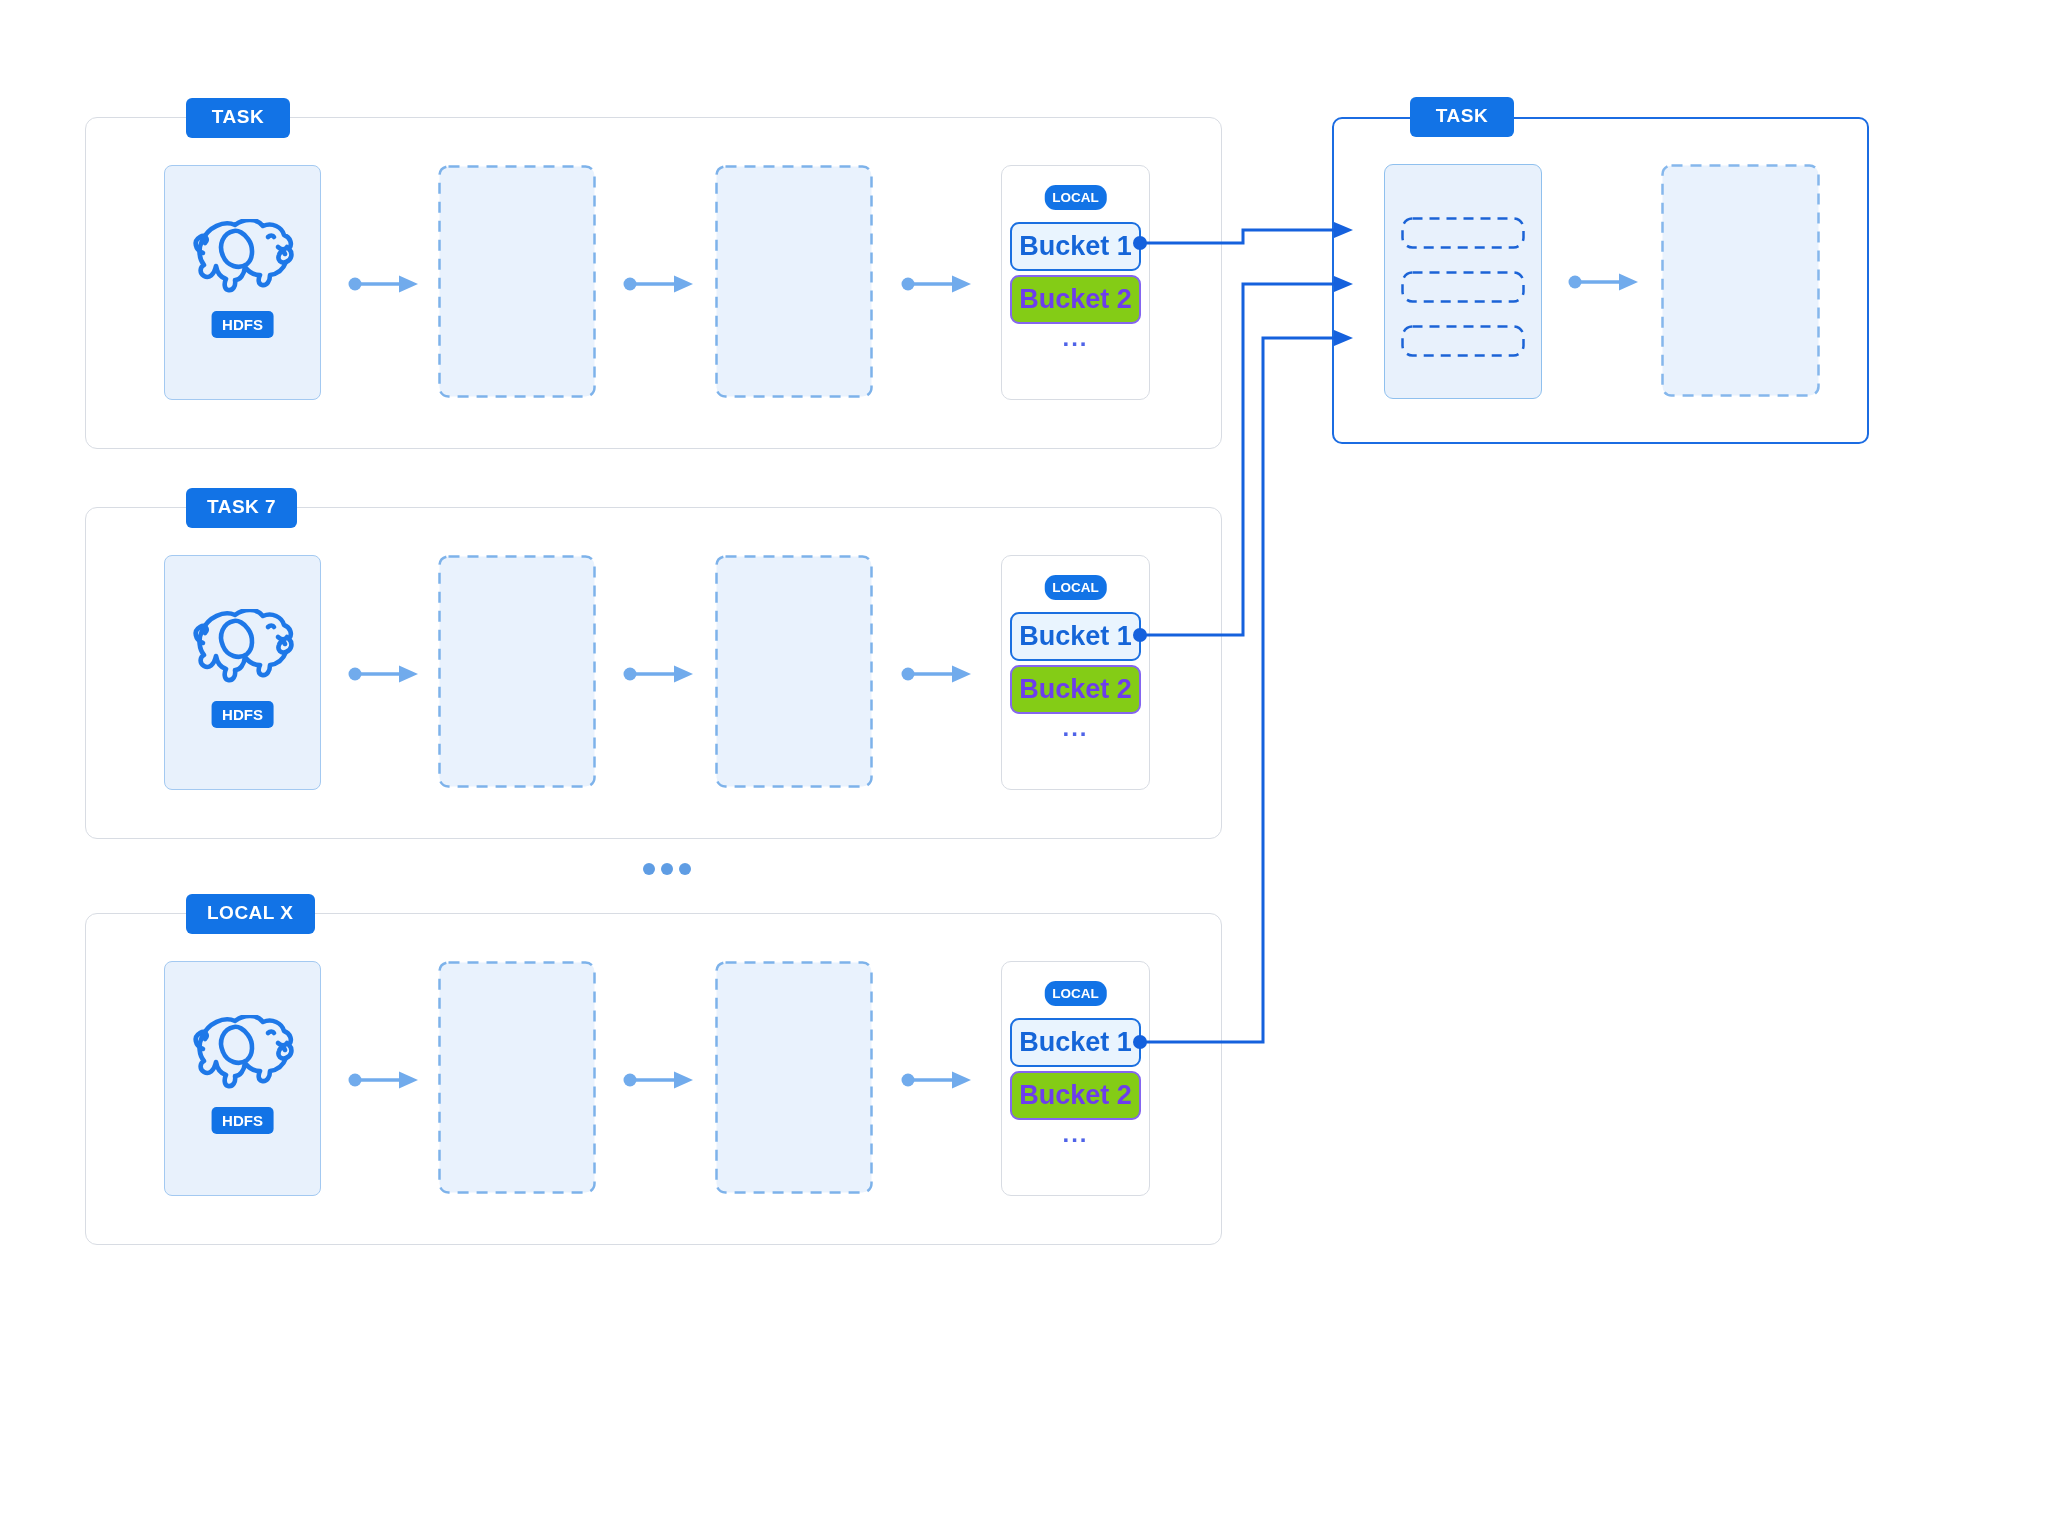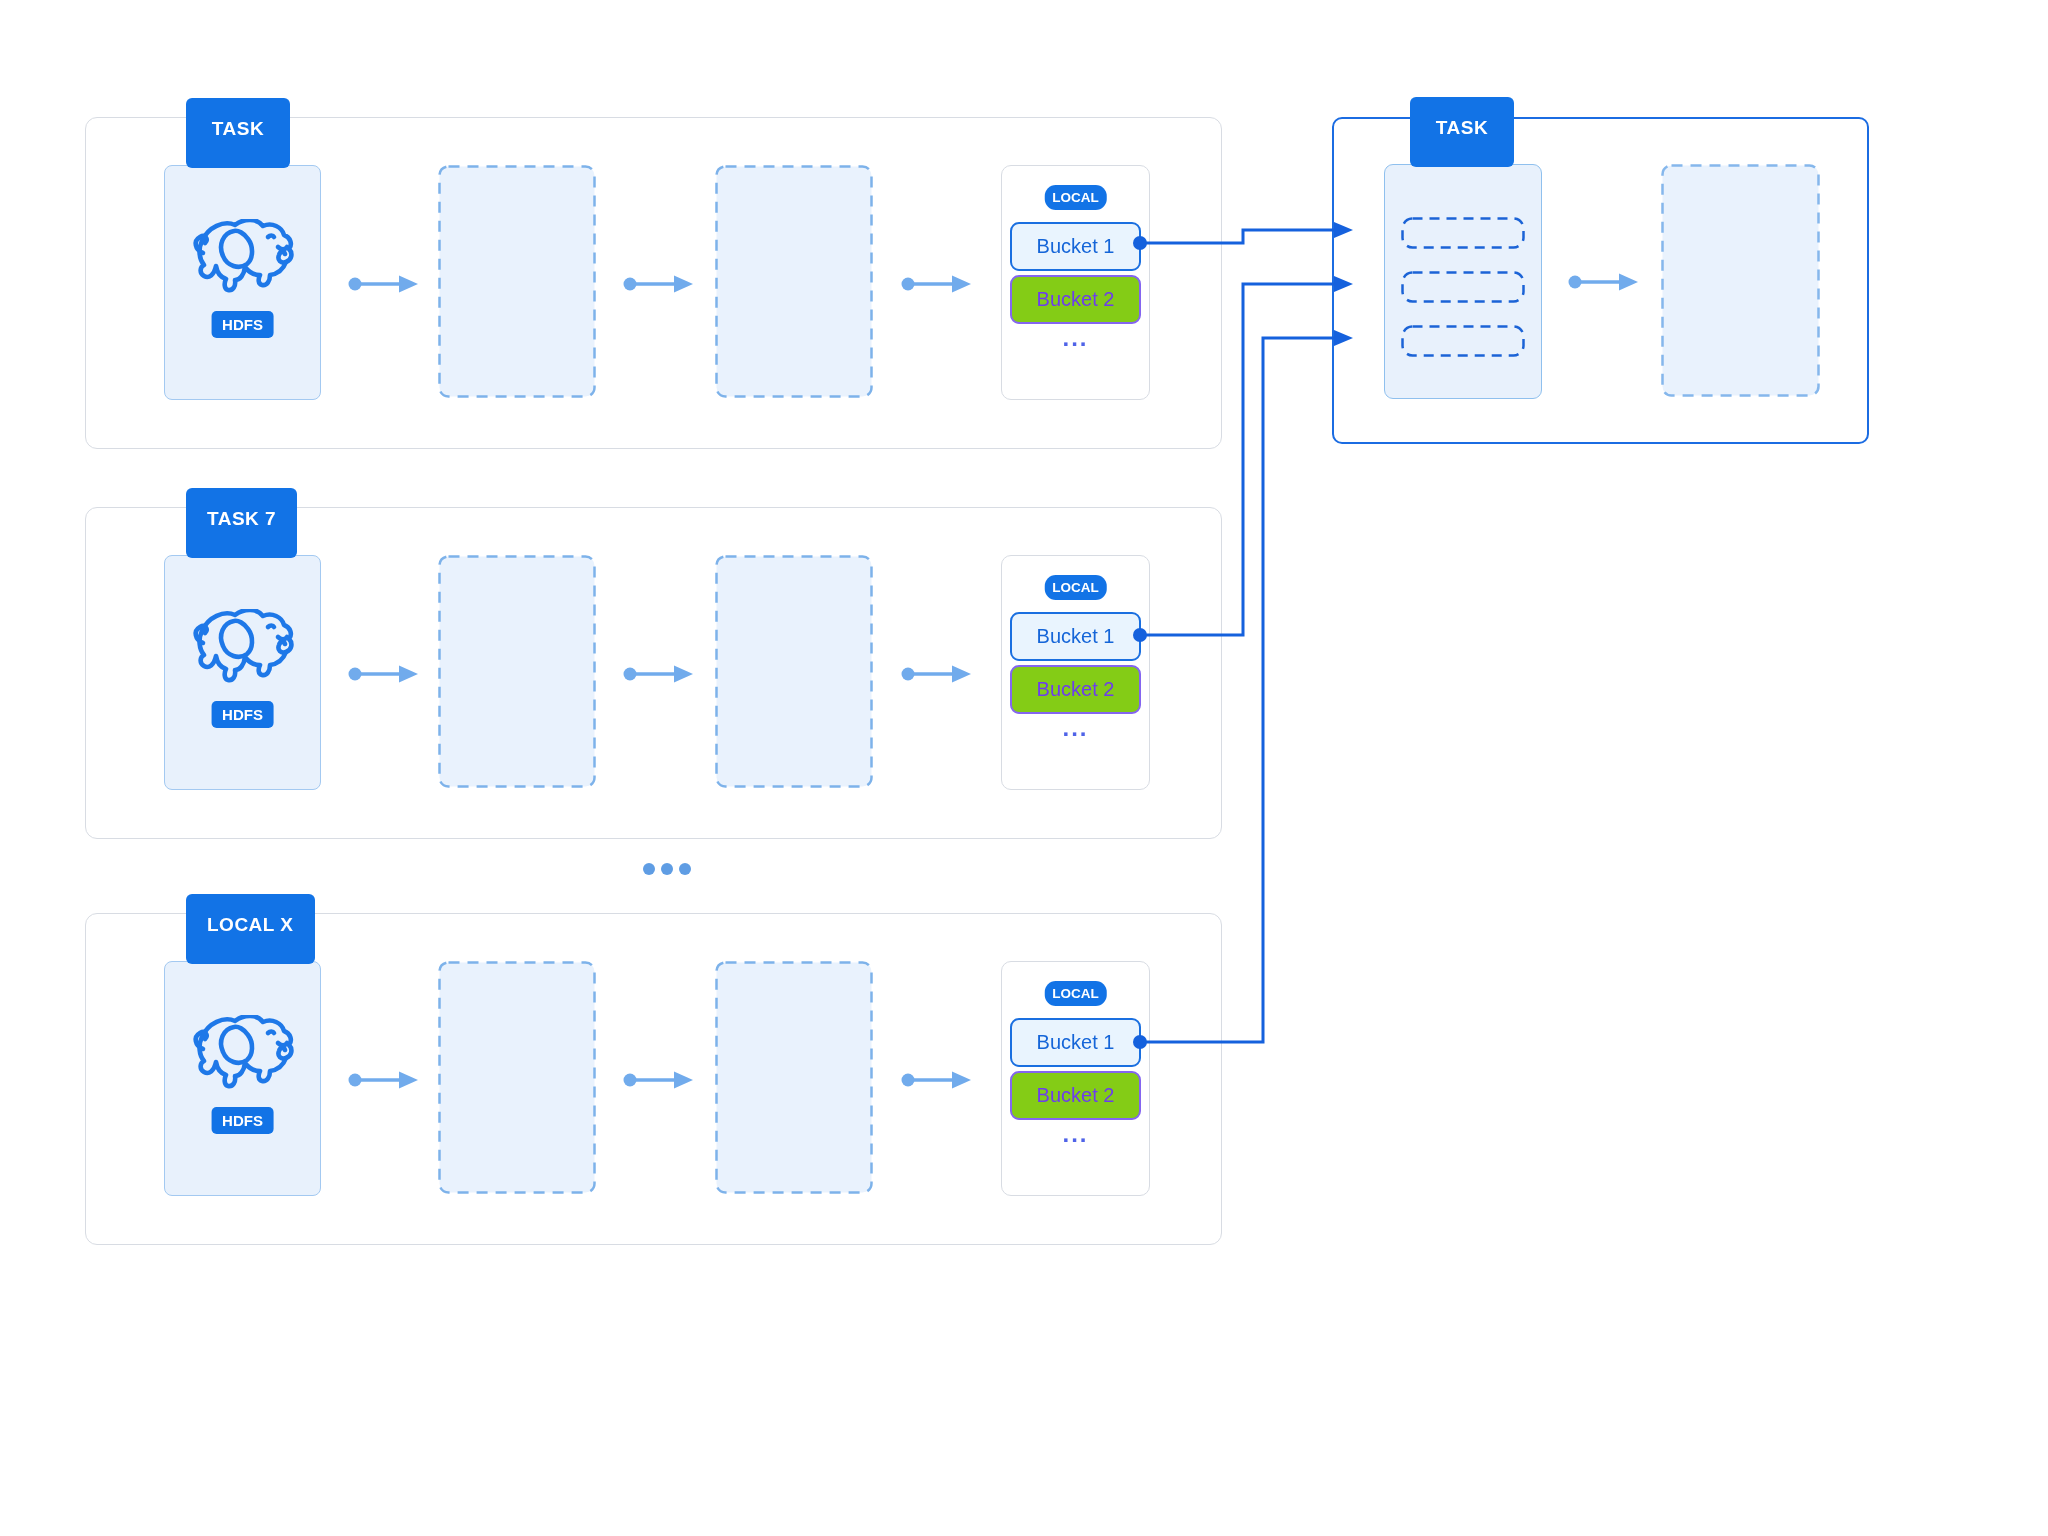--- a/index.html
+++ b/index.html
@@ -5,23 +5,23 @@
   html,body{margin:0;padding:0;background:#ffffff;}
   body{width:2048px;height:1536px;position:relative;overflow:hidden;
        font-family:"Liberation Sans", sans-serif;}
   .canvas{position:absolute;inset:0;}
 
   
   .task-row{position:absolute;left:85px;width:1135px;height:330px;
     background:#ffffff;border:1.5px solid #d8dce3;border-radius:12px;}
   .task-row.r1{top:117px}.task-row.r2{top:507px}.task-row.rx{top:913px}
 
-  .task-badge{position:absolute;top:-20px;left:100px;height:46px;line-height:38px;
+  .task-badge{position:absolute;top:-20px;left:100px;height:40px;line-height:38px;
     background:#1273e6;color:#ffffff;font-weight:bold;font-size:19px;
-    padding:12px 21px;border-radius:6px;letter-spacing:.5px;z-index:3;min-width:62px;
+    padding:0 21px;border-radius:6px;letter-spacing:.5px;z-index:3;min-width:62px;
     text-align:center;}
 
   
   .hdfs-box{position:absolute;left:78px;top:47px;width:155px;height:233px;
     background:#e8f1fc;border:1.5px solid #a3c9f1;border-radius:8px;}
   .elephant{position:absolute;left:25px;top:53px;width:104px;height:86px;}
   .hdfs-badge{position:absolute;left:50%;transform:translateX(-50%);top:145px;
     background:#1273e6;color:#fff;font-weight:bold;font-size:15px;
     padding:5px 11px;border-radius:5px;}
 
@@ -31,21 +31,21 @@
   .flow-arrow{position:absolute;top:154px;width:70px;height:24px;}
   .flow-arrow.a1{left:262px}.flow-arrow.a2{left:537px}.flow-arrow.a3{left:815px}
 
   
   .local-panel{position:absolute;left:915px;top:47px;width:147px;height:233px;
     background:#ffffff;border:1.5px solid #d8dce3;border-radius:10px;}
   .local-badge{position:absolute;top:19px;left:50%;transform:translateX(-50%);
     background:#1273e6;color:#fff;font-weight:bold;font-size:13.5px;
     padding:5px 8px;border-radius:11px;}
   .bucket{position:absolute;left:8px;right:8px;height:45px;border-radius:9px;
-    font-weight:normal;font-size:20px;display:flex;align-items:center;justify-content:center;}
+    font-weight:bold;font-size:27px;display:flex;align-items:center;justify-content:center;}
   .bucket.b1{top:56px;background:#e9f4fe;border:2.5px solid #1a6fe0;color:#1565d8;}
   .bucket.b2{top:109px;background:#84cc16;border:2.5px solid #8465f0;color:#6d3ded;}
   .bucket-more{position:absolute;top:158px;width:100%;text-align:center;
     font-weight:bold;font-size:24px;color:#4f63e8;letter-spacing:2px;}
 
   
   .sep-dots{position:absolute;left:643px;top:863px;display:flex;gap:6px;}
   .sep-dots span{width:12px;height:12px;border-radius:50%;background:#5f9de4;display:block;}
 
   

